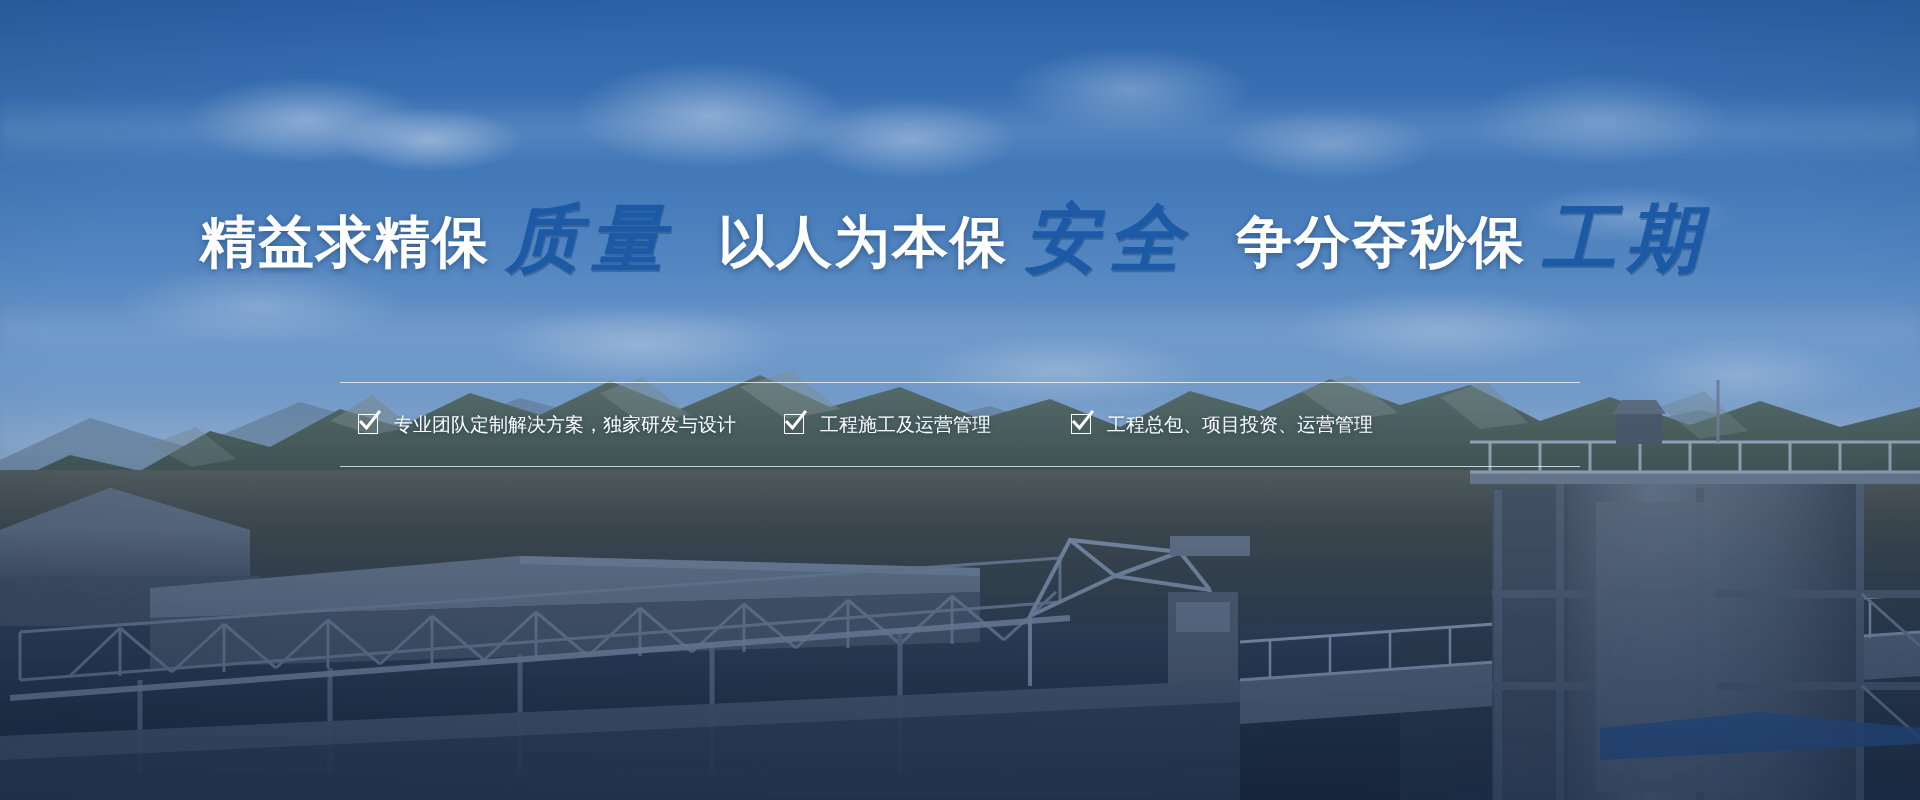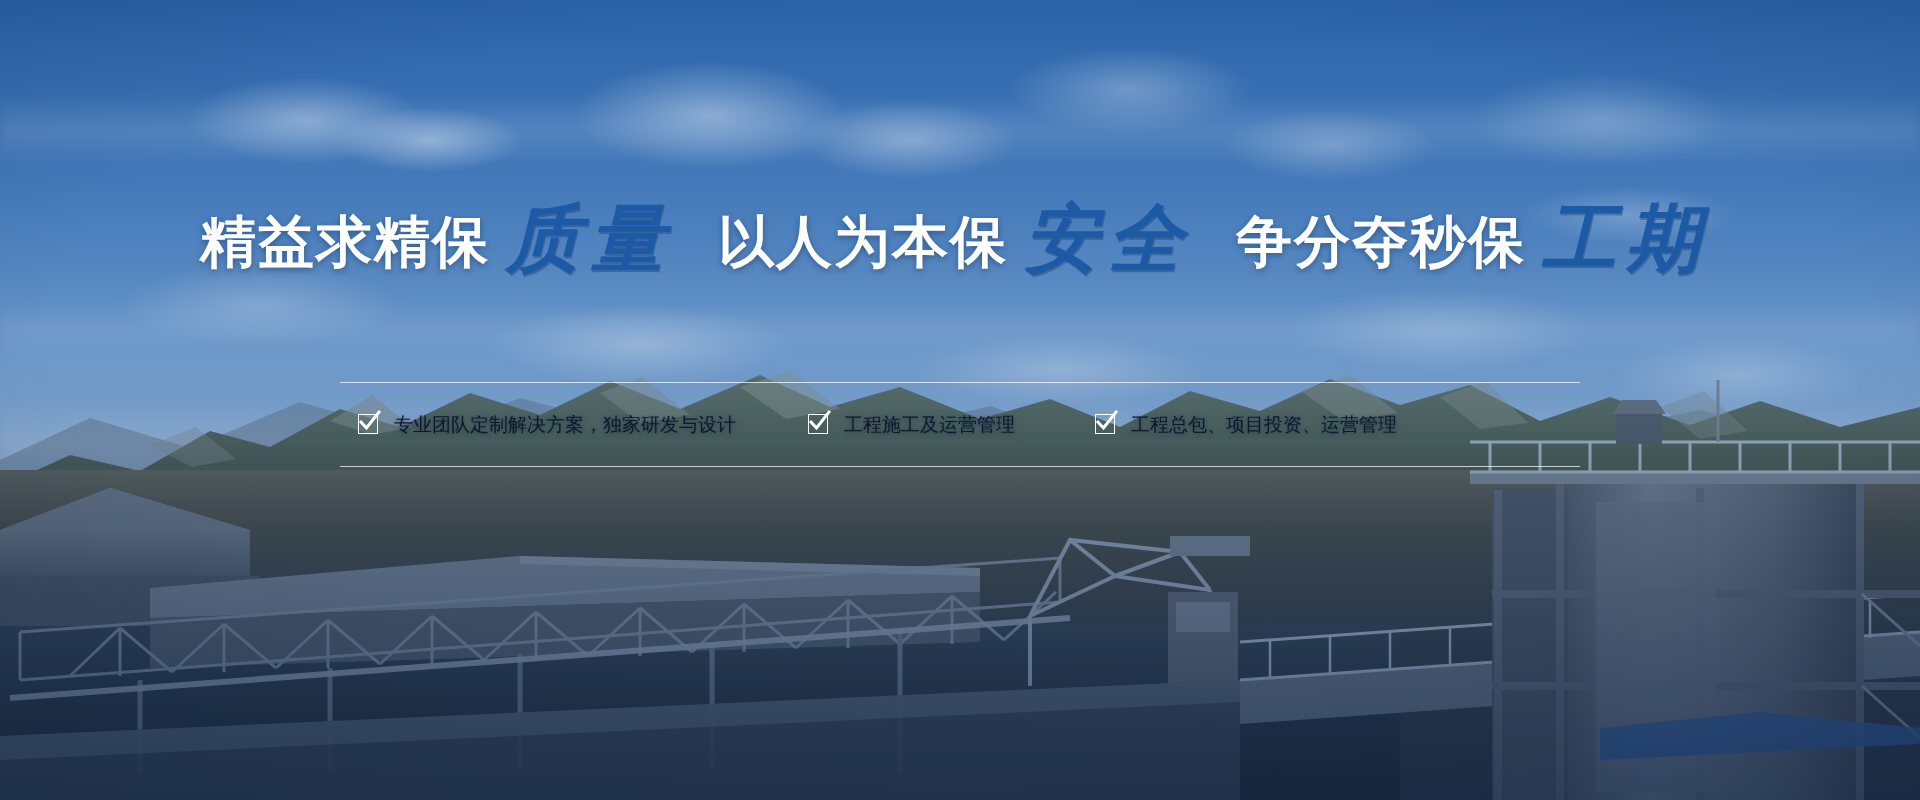--- a/index.html
+++ b/index.html
@@ -121,28 +121,28 @@
   .rule.top{top:382px;}
   .rule.bottom{top:466px;}
 
   .features{
     position:absolute;left:340px;top:402px;width:1240px;height:44px;
     display:flex;align-items:center;
     pointer-events:auto;
   }
   .feature{
     display:flex;align-items:center;
-    color:#0f172a;
+    color:#ffffff;
     font-size:19px;
     line-height:1;
     text-shadow:0 1px 4px rgba(10,40,80,.55);
     white-space:nowrap;
   }
   .feature.f0{margin-left:18px;}
-  .feature.f1{margin-left:72px;}
+  .feature.f1{margin-left:48px;}
   .feature.f2{margin-left:80px;}
   .chk{
     position:relative;
     display:inline-block;
     width:20px;height:20px;
     border:1.5px solid #ffffff;
     margin-right:16px;
     flex:0 0 auto;
   }
   .chk svg{position:absolute;left:-2px;top:-6px;}

